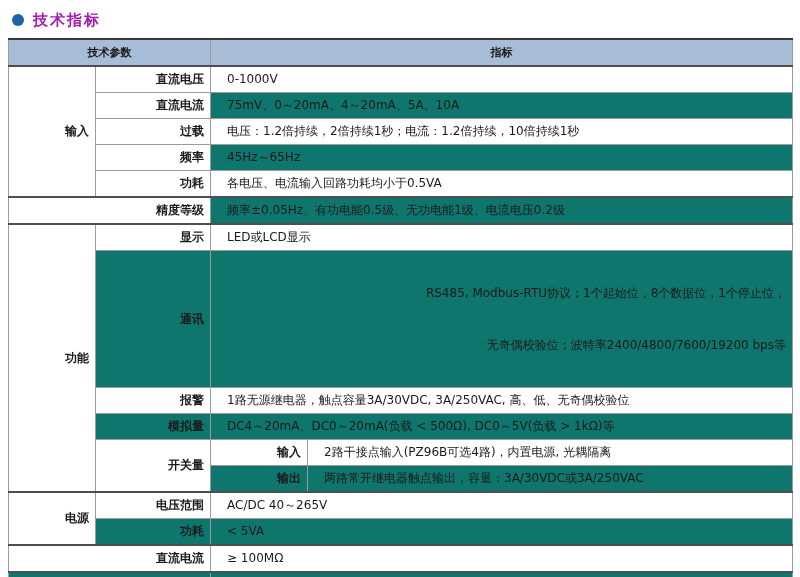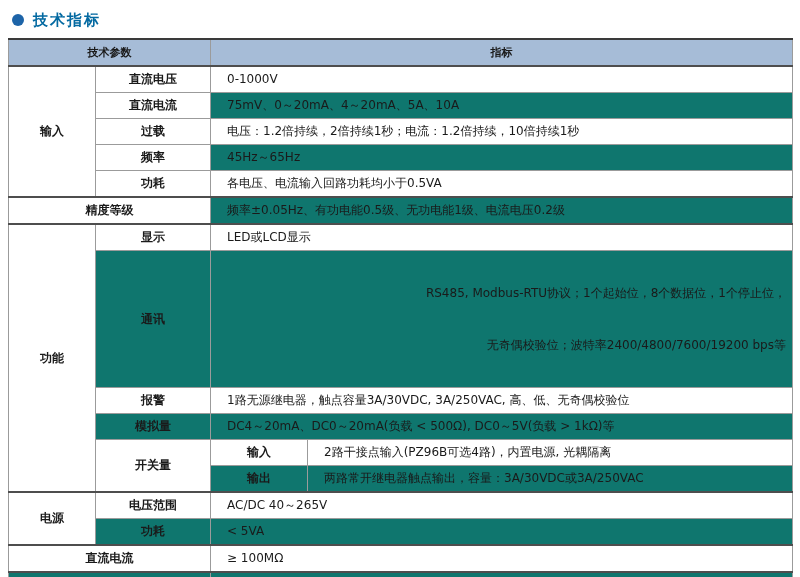--- a/index.html
+++ b/index.html
@@ -3,21 +3,21 @@
 <meta charset="utf-8">
 <style>
   html,body{margin:0;padding:0;background:#ffffff;}
   body{
     width:800px;height:577px;overflow:hidden;
     font-family:"DejaVu Sans","Liberation Sans",sans-serif;
     color:#1a1a1a;
   }
   .title-row{display:flex;align-items:center;gap:9px;padding:9px 0 0 12px;height:22px;}
   .bullet{width:12px;height:12px;border-radius:50%;background:#1d64a8;flex:0 0 auto;}
-  .title-text{color:#0369a1;font-size:15px;font-weight:bold;letter-spacing:2px;}
+  .title-text{color:#a21caf;font-size:15px;font-weight:bold;letter-spacing:2px;}
 
   table{
     border-collapse:collapse;table-layout:fixed;
     width:784px;margin:7px 8px 0 8px;
     border-top:2px solid #3a3a3a;
     border-bottom:3px solid #2e2e2e;
     border-left:1px solid #9b9b9b;
     border-right:1px solid #9b9b9b;
   }
   col.c1{width:87px;} col.c2{width:115px;} col.c3{width:97px;} col.c4{width:485px;}
@@ -25,21 +25,21 @@
     border:1px solid #9b9b9b;
     font-size:12px;line-height:1.25;
     padding:1px 6px;height:23px;
     overflow:hidden;white-space:pre-wrap;
   }
   thead th{
     background:#a6bcd7;font-size:11px;font-weight:bold;text-align:center;
     border-bottom:1px solid #666;height:23px;
   }
   tr.hb td{border-top:2px solid #4e4e4e;}
-  td.group,td.param,td.sub,td.label{text-align:center;font-weight:bold;background:#ffffff;}
+  td.group,td.param,td.sub,td.label{text-align:right;font-weight:bold;background:#ffffff;}
   td.val{text-align:left;padding-left:16px;background:#ffffff;}
   td.blue{background:#0f766e;}
   tr.comm{height:46px;}
   tr.withstand{height:69px;}
   td.multi div{line-height:22px;text-align:right;}
 </style>
 </head>
 <body>
 
 <div class="title-row">

